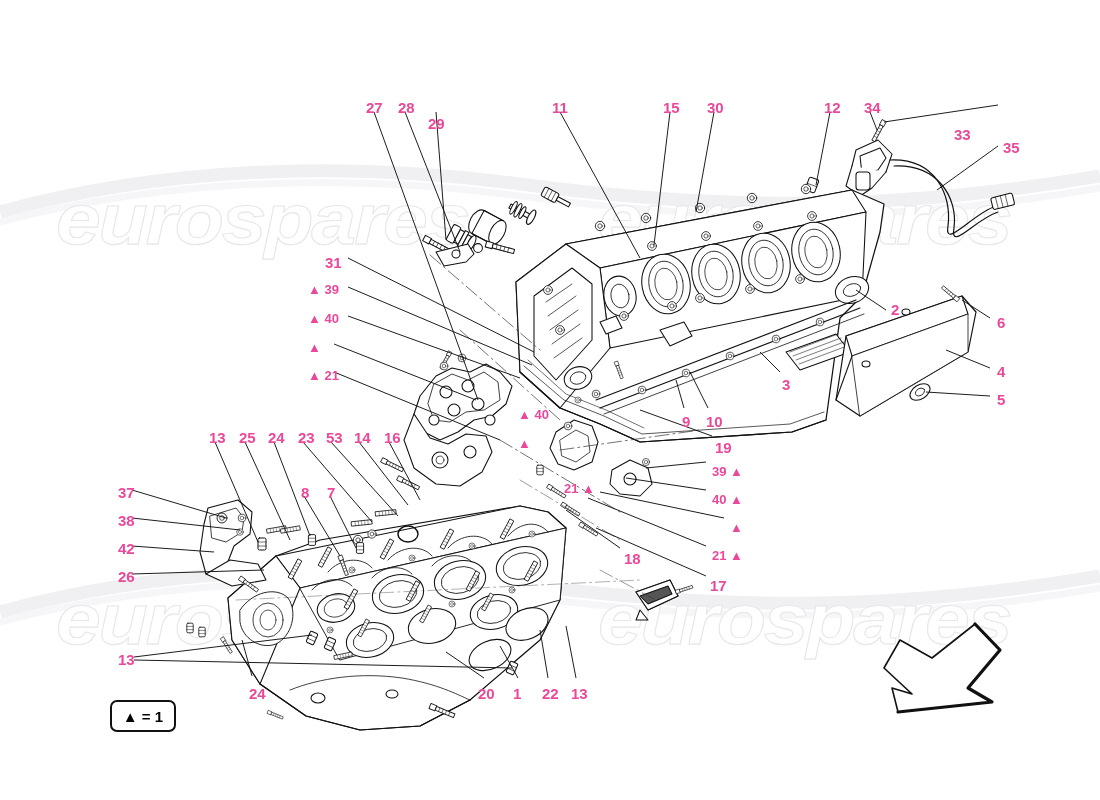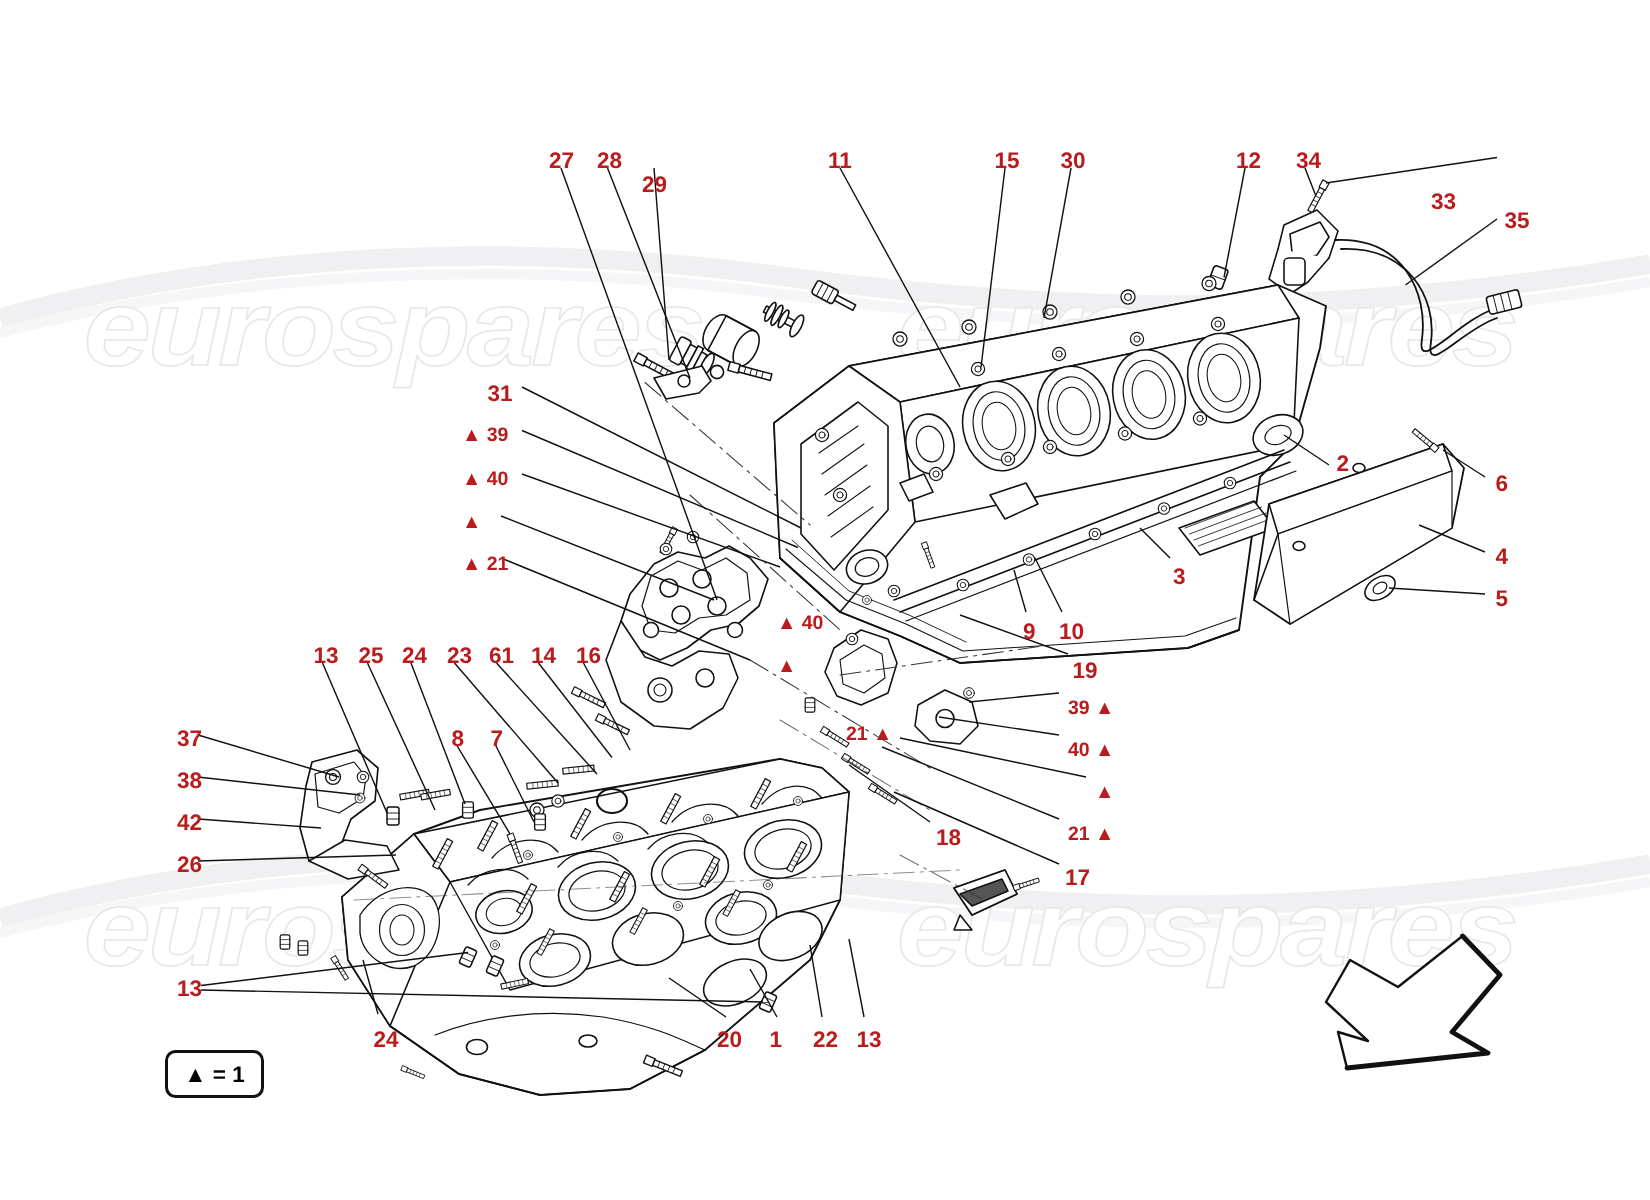--- a/index.html
+++ b/index.html
@@ -15,21 +15,21 @@
   .wm-top2{left:620px;top:178px;font-size:72px;transform:scaleX(1.12);}
   .wm-bot{left:78px;top:578px;font-size:72px;transform:scaleX(1.12);}
   .wm-bot2{left:620px;top:578px;font-size:72px;transform:scaleX(1.12);}
   .wm-swoosh{position:absolute;pointer-events:none;}
 
   
   #art{position:absolute;left:0;top:0;width:1100px;height:800px;}
 
   
   .lbl{position:absolute;font-family:"Liberation Sans",sans-serif;font-weight:700;
-       font-size:15px;color:#b91c1c;white-space:nowrap;line-height:1;}
+       font-size:15px;color:#ec4899;white-space:nowrap;line-height:1;}
   .tri{font-size:13px;}
 
   
   #legend{position:absolute;left:110px;top:700px;width:62px;height:28px;
           border:2px solid #111;border-radius:7px;background:#fff;
           display:flex;align-items:center;justify-content:center;
           font-family:"Liberation Sans",sans-serif;font-weight:700;font-size:15px;}
 </style>
 </head>
 <body>
@@ -568,21 +568,21 @@
       <div class="lbl" style="left: 1003px; top: 140px;">35</div>
       <div class="lbl" style="left: 325px; top: 255px;">31</div>
       <div class="lbl tri" style="left: 308px; top: 283px;">▲ 39</div>
       <div class="lbl tri" style="left: 308px; top: 312px;">▲ 40</div>
       <div class="lbl tri" style="left: 308px; top: 341px;">▲</div>
       <div class="lbl tri" style="left: 308px; top: 369px; text-align: center;">▲ 21</div>
       <div class="lbl" style="left: 209px; top: 430px;">13</div>
       <div class="lbl" style="left: 239px; top: 430px;">25</div>
       <div class="lbl" style="left: 268px; top: 430px;">24</div>
       <div class="lbl" style="left: 298px; top: 430px;">23</div>
-      <div class="lbl" style="left: 326px; top: 430px;">61</div>
+      <div class="lbl" style="left: 326px; top: 430px;">53</div>
       <div class="lbl" style="left: 354px; top: 430px;">14</div>
       <div class="lbl" style="left: 384px; top: 430px;">16</div>
       <div class="lbl" style="left: 301px; top: 485px;">8</div>
       <div class="lbl" style="left: 327px; top: 485px;">7</div>
       <div class="lbl" style="left: 118px; top: 485px;">37</div>
       <div class="lbl" style="left: 118px; top: 513px;">38</div>
       <div class="lbl" style="left: 118px; top: 541px;">42</div>
       <div class="lbl" style="left: 118px; top: 569px;">26</div>
       <div class="lbl" style="left: 118px; top: 652px;">13</div>
       <div class="lbl tri" style="left: 518px; top: 408px;">▲ 40</div>

